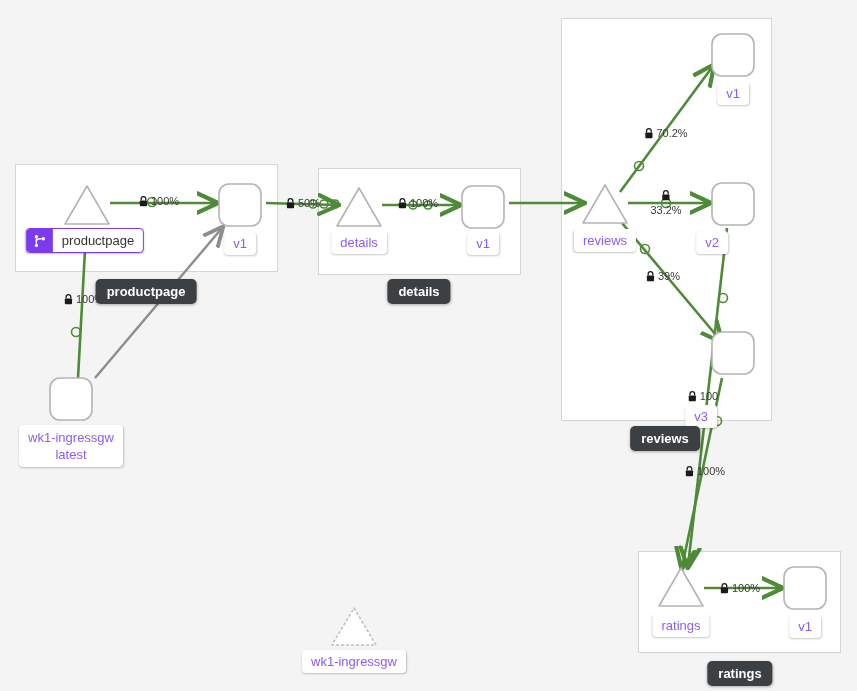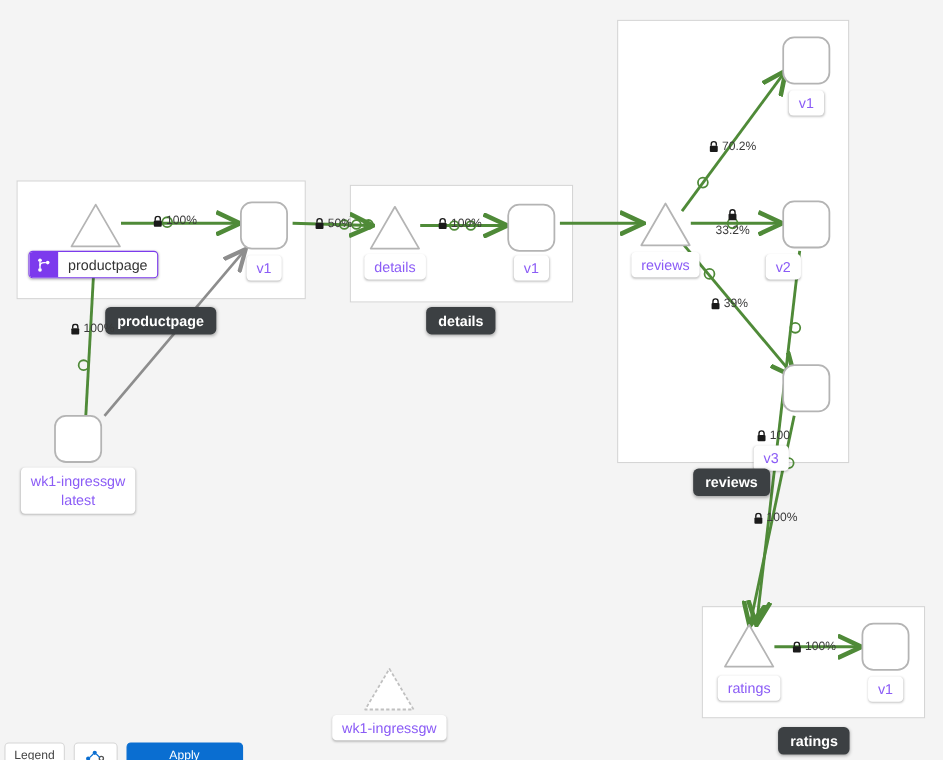--- a/index.html
+++ b/index.html
@@ -299,30 +299,14 @@
   </div>
 
   <div class="edgelabel" style="left:740px;top:588px;">
     <span class="lock"><svg width="9" height="11" viewBox="0 0 10 12">
           <path d="M2.4 5V3.3a2.6 2.6 0 015.2 0V5" fill="none" stroke="#1a1a1a" stroke-width="1.4"></path>
           <rect x="1" y="4.8" width="8" height="6.4" rx="1" fill="#1a1a1a"></rect>
         </svg></span>
     <span>100%</span>
   </div>
 
-  <div class="toolbar">
-    <div class="tb-item">
-      <span>Legend</span>
-    </div>
-    <div class="tb-item">
-      <svg width="22" height="12" viewBox="0 0 24 14">
-        <circle cx="4" cy="10" r="2.2" fill="#0a6ed1"></circle>
-        <circle cx="11" cy="4" r="2.2" fill="#0a6ed1"></circle>
-        <circle cx="18" cy="10" r="2.2" fill="none" stroke="#555" stroke-width="1.4"></circle>
-        <path d="M5.5 9 L9.4 5.2 M12.6 5.2 L16.5 9" stroke="#0a6ed1" stroke-width="1.3" fill="none"></path>
-      </svg>
-    </div>
-    <div class="tb-primary">
-      <span>Apply</span>
-    </div>
-  </div>
 
 </div>
 
 </body></html>

